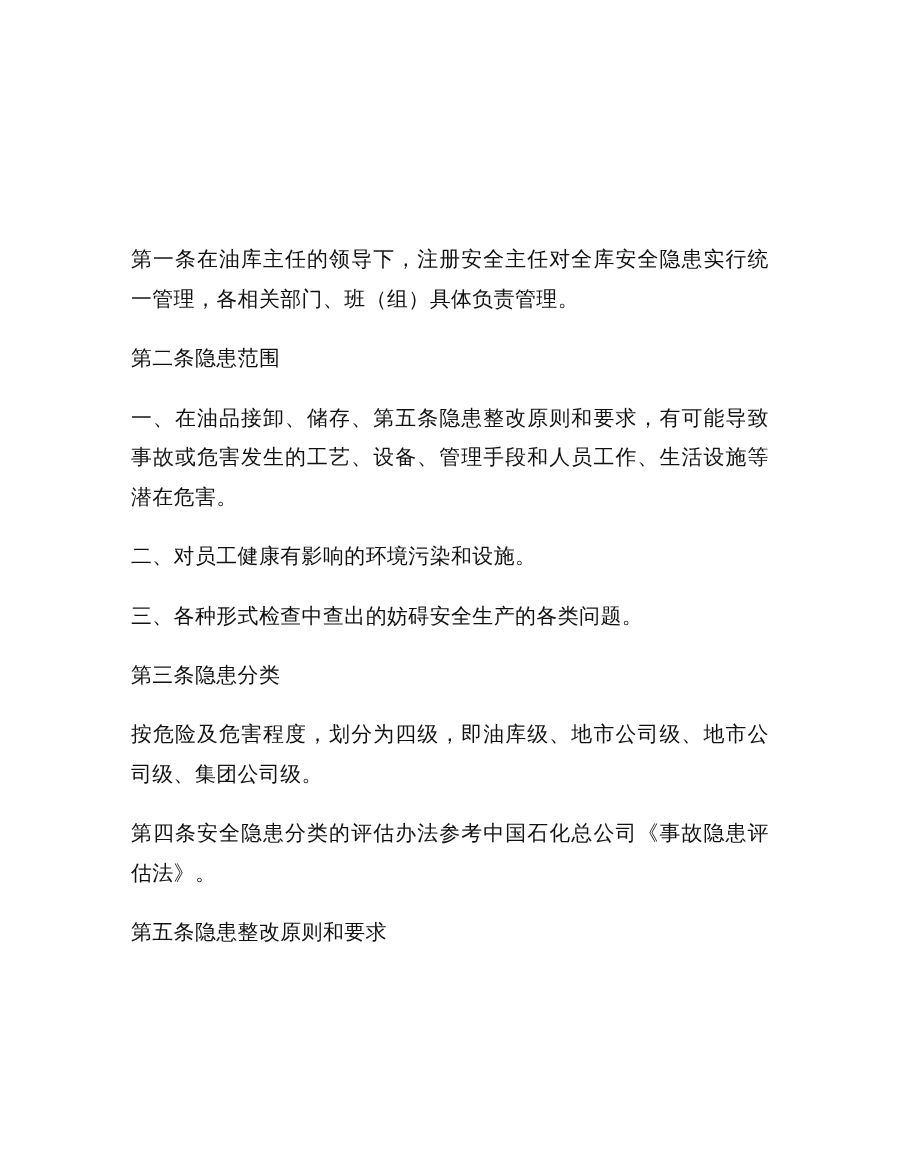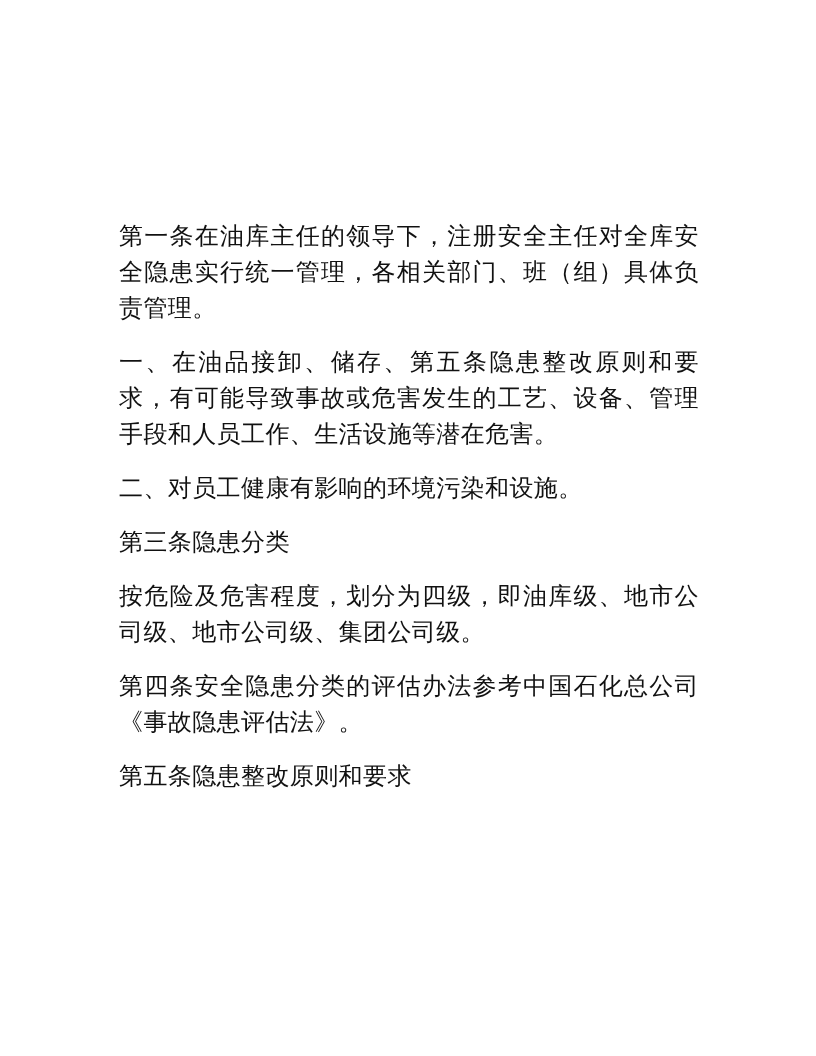--- a/index.html
+++ b/index.html
@@ -35,35 +35,37 @@
       line-height: 38px;
       color: #000;
     }
     .body {
       position: absolute;
       left: 119px;
       top: 218px;
       width: 580px;
     }
     .para {
-      font-size: 24px;
+      font-size: 19px;
       line-height: 36px;
       margin: 0 0 18px 0;
       text-align: justify;
       text-align-last: left;
       letter-spacing: 0.4px;
       color: #111;
     }
   </style>
 </head>
 <body>
 
 <div class="page">
   <div class="body">
     <p class="para">第一条在油库主任的领导下，注册安全主任对全库安全隐患实行统一管理，各相关部门、班（组）具体负责管理。</p>
+    <p class="para">第二条隐患范围</p>
     <p class="para">一、在油品接卸、储存、第五条隐患整改原则和要求，有可能导致事故或危害发生的工艺、设备、管理手段和人员工作、生活设施等潜在危害。</p>
     <p class="para">二、对员工健康有影响的环境污染和设施。</p>
+    <p class="para">三、各种形式检查中查出的妨碍安全生产的各类问题。</p>
     <p class="para">第三条隐患分类</p>
     <p class="para">按危险及危害程度，划分为四级，即油库级、地市公司级、地市公司级、集团公司级。</p>
     <p class="para">第四条安全隐患分类的评估办法参考中国石化总公司《事故隐患评估法》。</p>
     <p class="para">第五条隐患整改原则和要求</p>
   </div>
 </div>
 
 </body></html>

